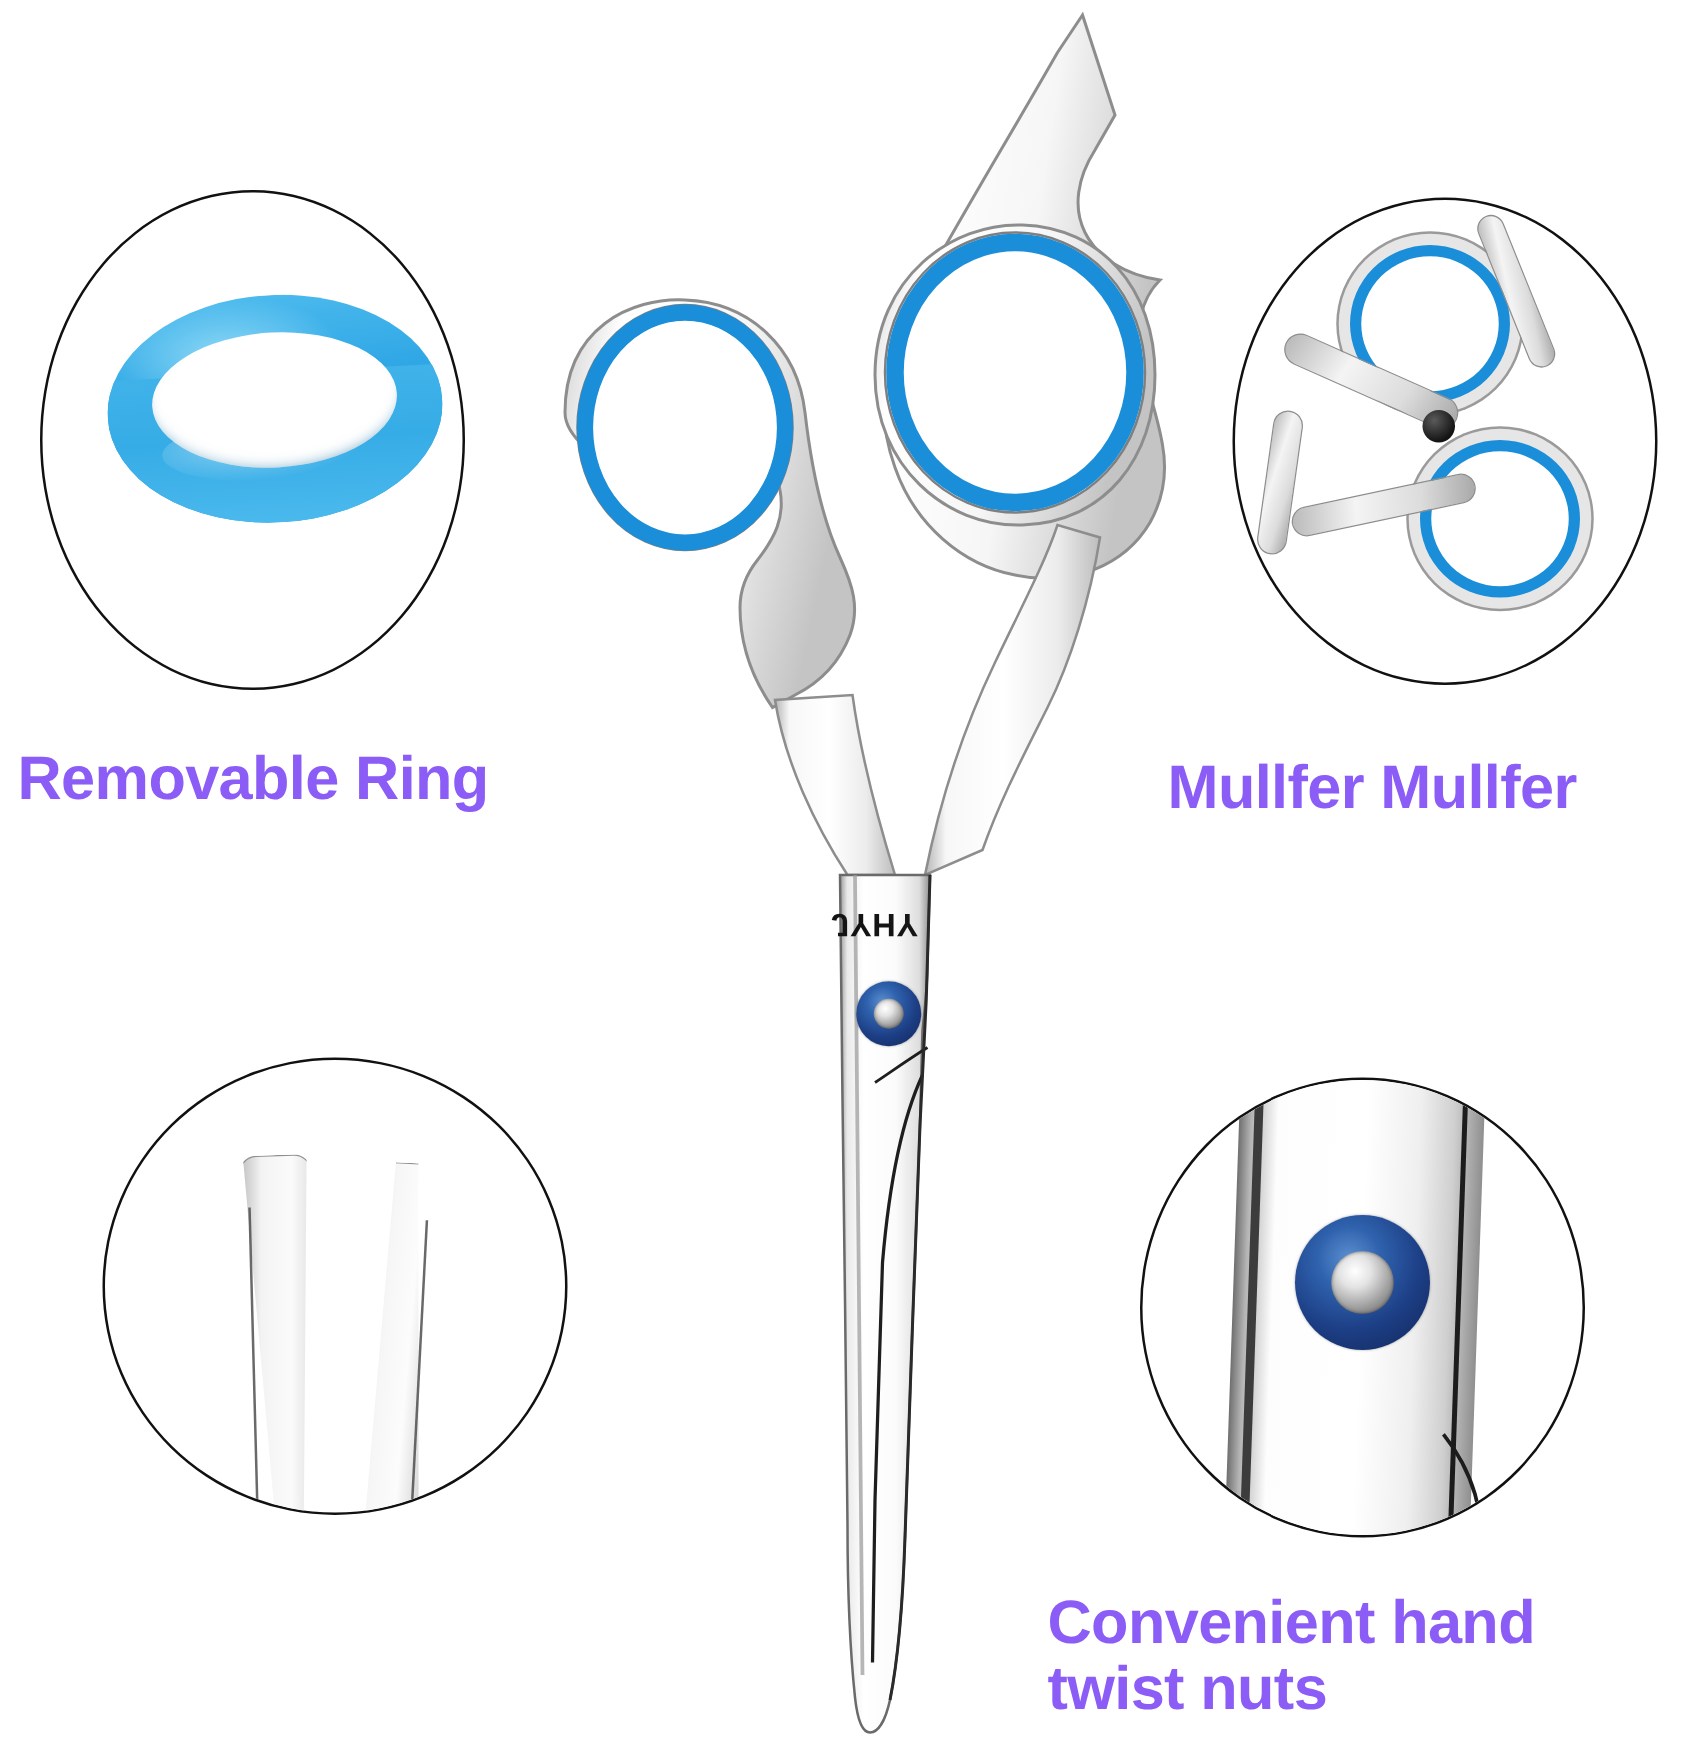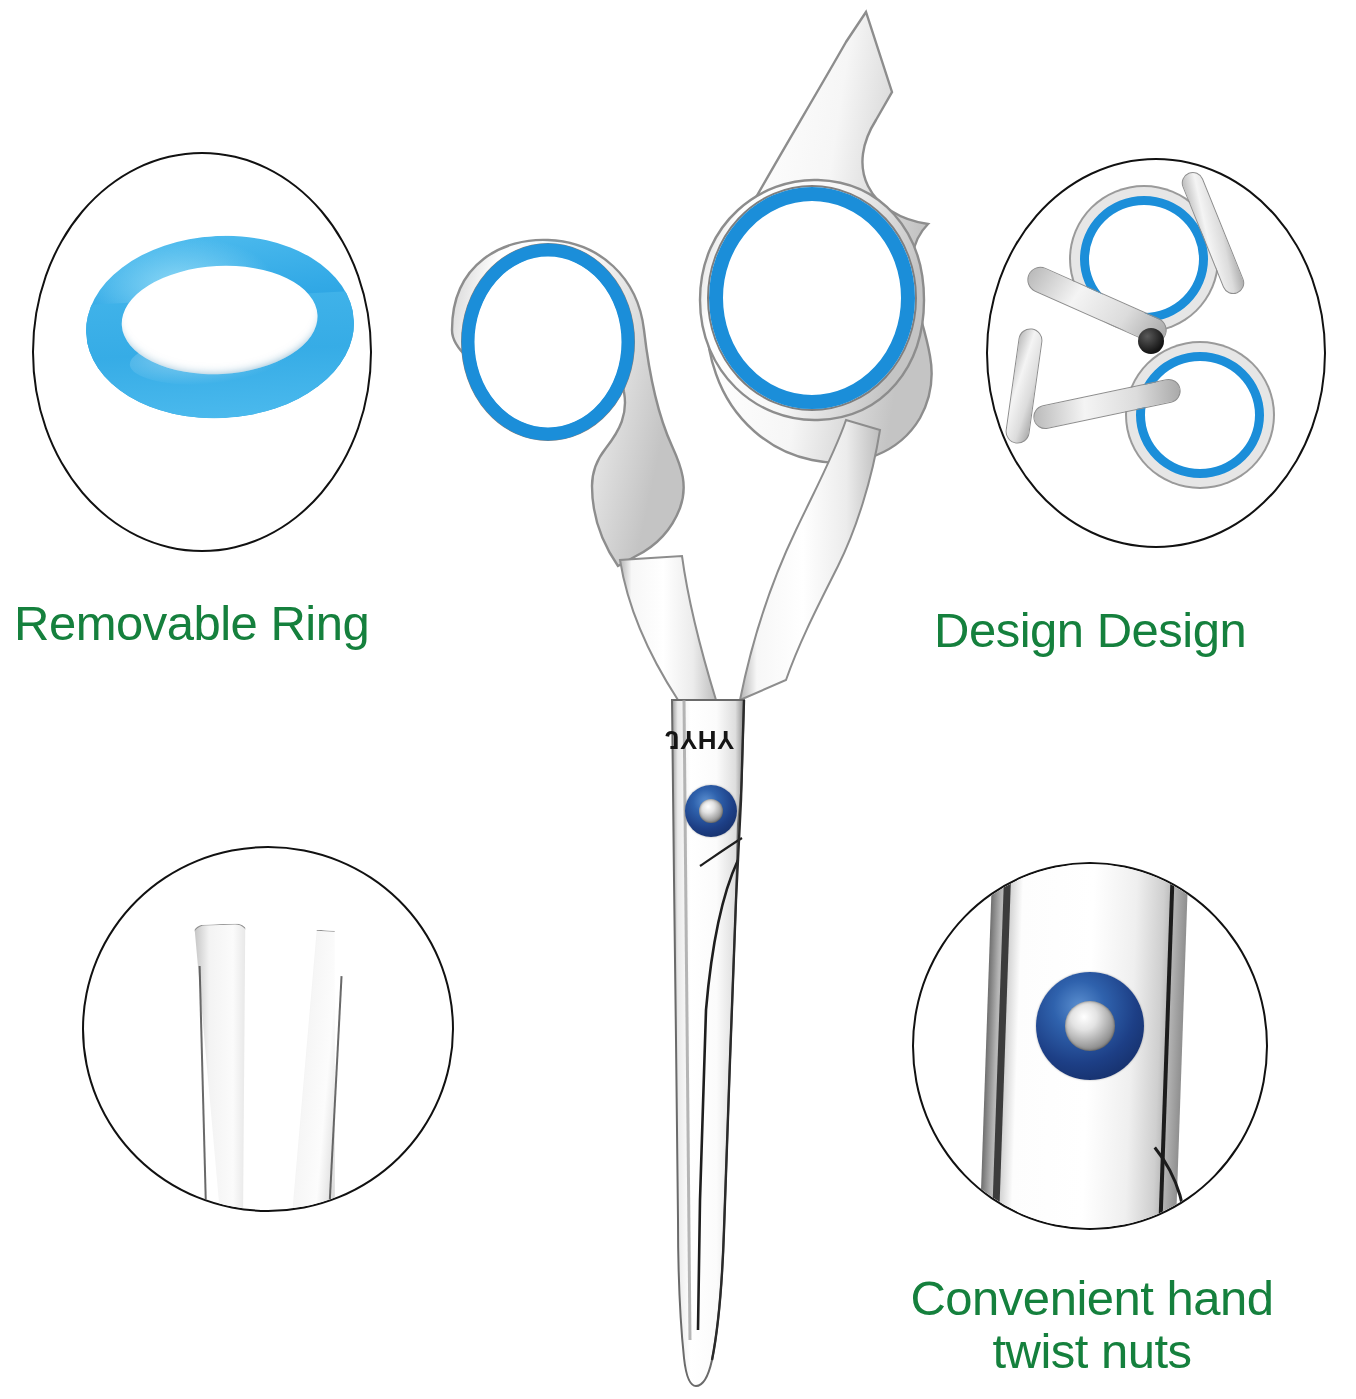--- a/index.html
+++ b/index.html
@@ -31,22 +31,22 @@
     position: absolute;
     inset: 0;
     overflow: hidden;
     border-radius: 50%;
   }
 
   
   .caption {
     position: absolute;
     font-family: "Liberation Sans", sans-serif;
-    font-weight: normal;
-    color: #15803d;
+    font-weight: bold;
+    color: #8b5cf6;
     letter-spacing: -0.5px;
     line-height: 1.08;
     white-space: pre-line;
   }
 
   
   .sil-wrap {
     position: absolute;
     left: 52px;
     top: 82px;
@@ -302,21 +302,21 @@
 
       <div class="mf-arm" style="left:24px; top:168px; width:24px; height:116px;
                   transform: rotate(8deg); border-radius:12px;"></div>
 
       <div class="mf-arm" style="left:214px; top:8px; width:22px; height:130px;
                   transform: rotate(-22deg); border-radius:11px;"></div>
 
       <div class="mf-pivot" style="left:150px; top:168px;"></div>
     </div>
   </div>
-  <div class="caption" style="left:934px; top:604px; font-size:49px;">Design Design</div>
+  <div class="caption" style="left:934px; top:604px; font-size:49px;">Mullfer Mullfer</div>
 
   <div class="callout" style="left:82px; top:846px; width:372px; height:366px;">
     <div class="callout-inner">
       <div class="blade-pair">
 
         <div style="position:absolute; left:112px; top:76px; width:58px; height:300px;
                     background: linear-gradient(92deg,#bdbdbd 0%,#f3f3f3 26%,#fbfbfb 62%,#d4d4d4 100%);
                     border:1.5px solid #8f8f8f; box-sizing:border-box;
                     border-radius: 14px 14px 6px 6px;
                     clip-path: polygon(6% 0, 94% 0, 72% 100%, 34% 100%);
@@ -345,16 +345,16 @@
 
       <div class="tn-edge" style="left:250px; top:-10px; width:4px; height:420px; transform: rotate(2deg); background:#1c1c1c;"></div>
 
       <div style="position:absolute; left:96px; top:236px; width:180px; height:160px;
                   border-right:3px solid #1c1c1c; border-top:3px solid transparent;
                   border-radius: 0 140px 0 0; transform: rotate(6deg);"></div>
 
       <div class="screw" style="position:absolute; left:122px; top:108px; width:108px; height:108px;"></div>
     </div>
   </div>
-  <div class="caption" style="left:838px; top:1272px; font-size:49px; text-align:center; width:508px;">Convenient hand
+  <div class="caption" style="left:838px; top:1272px; font-size:49px; text-align:left; width:508px;">Convenient hand
 twist nuts</div>
 
 </div>
 
 </body></html>

